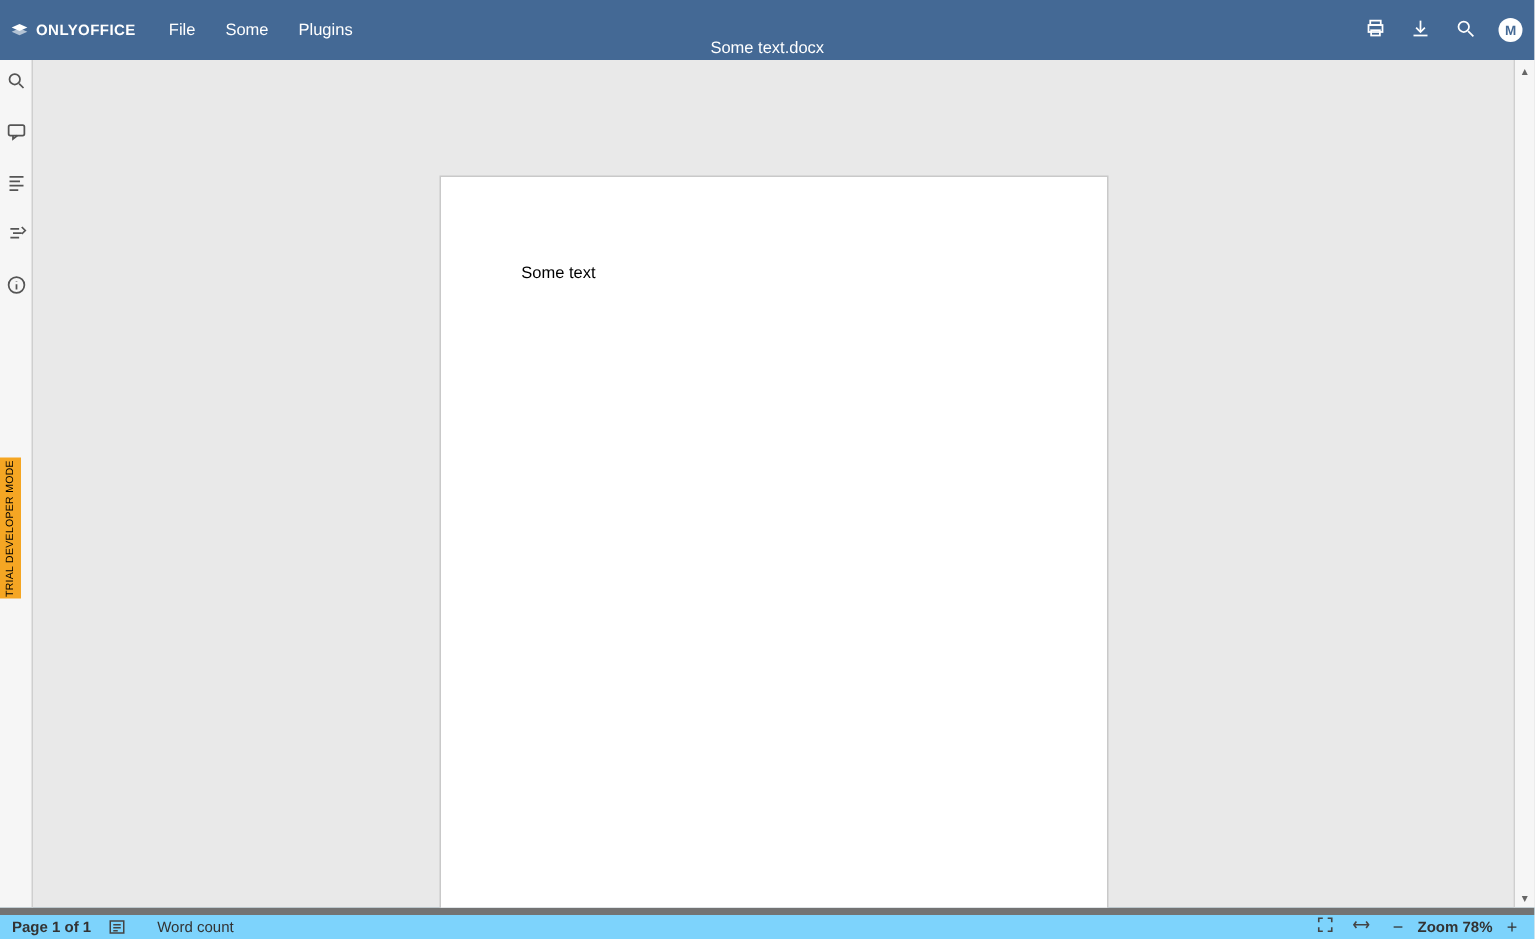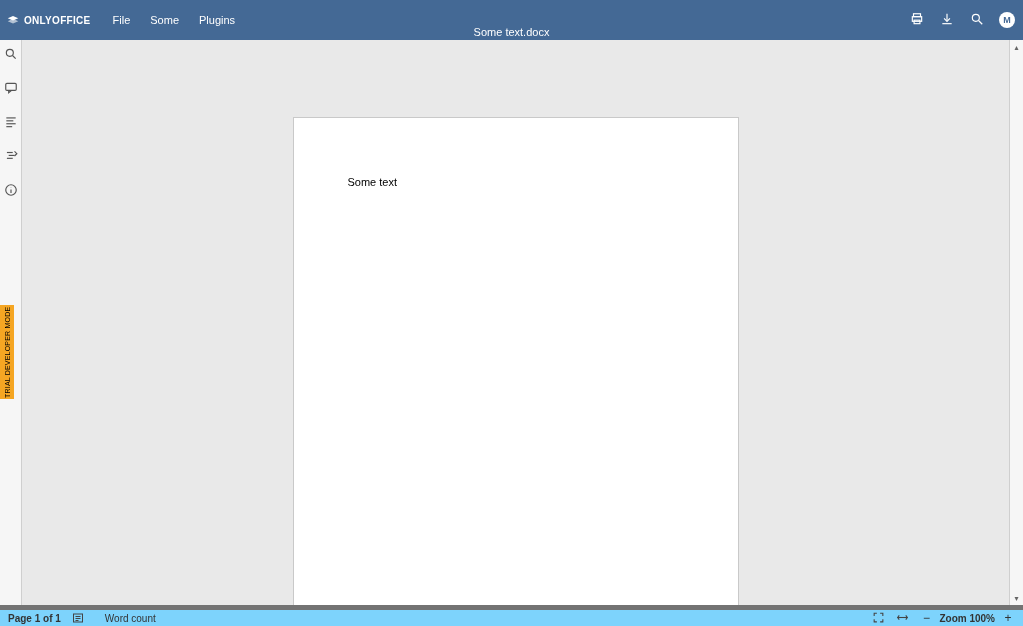--- a/index.html
+++ b/index.html
@@ -279,19 +279,19 @@
           <path d="M3 12 H21"></path>
             <path d="M6 8 L3 12 L6 16"></path>
             <path d="M18 8 L21 12 L18 16"></path>
         </svg>
       </span>
     </div>
     <div class="zoom-group">
       <div class="zoom-btn">
         <span>−</span>
       </div>
-      <span class="zoom-label">Zoom 100%</span>
+      <span class="zoom-label">Zoom 78%</span>
       <div class="zoom-btn">
         <span>+</span>
       </div>
     </div>
   </div>
 </div>
 
 </body></html>

